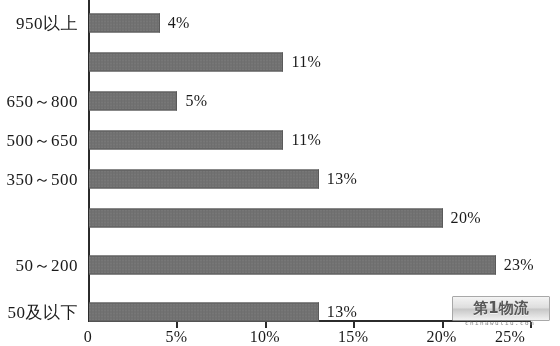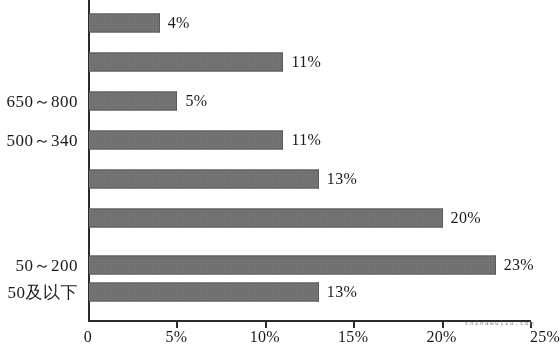--- a/index.html
+++ b/index.html
@@ -140,68 +140,73 @@
 </head>
 <body>
 
 <div id="chart-root">
 
   <div class="y-axis-line"></div>
   <div class="x-axis-line"></div>
 
   <div id="rows">
       <div class="row" style="top: 3px;">
+        <div class="cat-label">950以上</div>
         <div class="bar" style="width: 70.72px; background-color: rgb(110, 110, 110); border-color: rgb(90, 90, 90);"></div>
         <div class="bar-value" style="left: 167.72px;">4%</div>
       </div>
       <div class="row" style="top: 42px;">
         <div class="bar" style="width: 194.48px; background-color: rgb(110, 110, 110); border-color: rgb(90, 90, 90);"></div>
         <div class="bar-value" style="left: 291.48px;">11%</div>
       </div>
       <div class="row" style="top: 81px;">
         <div class="cat-label">650～800</div>
         <div class="bar" style="width: 88.4px; background-color: rgb(110, 110, 110); border-color: rgb(90, 90, 90);"></div>
         <div class="bar-value" style="left: 185.4px;">5%</div>
       </div>
       <div class="row" style="top: 120px;">
-        <div class="cat-label">500～340</div>
+        <div class="cat-label">500～650</div>
         <div class="bar" style="width: 194.48px; background-color: rgb(110, 110, 110); border-color: rgb(90, 90, 90);"></div>
         <div class="bar-value" style="left: 291.48px;">11%</div>
       </div>
       <div class="row" style="top: 159px;">
+        <div class="cat-label">350～500</div>
         <div class="bar" style="width: 229.84px; background-color: rgb(110, 110, 110); border-color: rgb(90, 90, 90);"></div>
         <div class="bar-value" style="left: 326.84px;">13%</div>
       </div>
       <div class="row" style="top: 198px;">
         <div class="bar" style="width: 353.6px; background-color: rgb(110, 110, 110); border-color: rgb(90, 90, 90);"></div>
         <div class="bar-value" style="left: 450.6px;">20%</div>
       </div>
       <div class="row" style="top: 245px;">
         <div class="cat-label">50～200</div>
         <div class="bar" style="width: 406.64px; background-color: rgb(110, 110, 110); border-color: rgb(90, 90, 90);"></div>
         <div class="bar-value" style="left: 503.64px;">23%</div>
       </div>
-      <div class="row" style="top: 272px;">
+      <div class="row" style="top: 292px;">
         <div class="cat-label">50及以下</div>
         <div class="bar" style="width: 229.84px; background-color: rgb(110, 110, 110); border-color: rgb(90, 90, 90);"></div>
         <div class="bar-value" style="left: 326.84px;">13%</div>
       </div>
     </div>
 
   <div id="xticks">
       <div class="xtick-label" style="left: 88px;">0</div>
       <div class="xtick" style="left: 176.4px;"></div>
       <div class="xtick-label" style="left: 176.4px;">5%</div>
       <div class="xtick" style="left: 264.8px;"></div>
       <div class="xtick-label" style="left: 264.8px;">10%</div>
       <div class="xtick" style="left: 353.2px;"></div>
       <div class="xtick-label" style="left: 353.2px; text-align: center;">15%</div>
       <div class="xtick" style="left: 441.6px;"></div>
       <div class="xtick-label" style="left: 441.6px;">20%</div>
       <div class="xtick" style="left: 530px;"></div>
-      <div class="xtick-label" style="left: 510px; margin-left: 35px;">25%</div>
+      <div class="xtick-label" style="left: 510px;">25%</div>
     </div>
 
   <div class="watermark">
+    <div class="wm-box">
+      <span class="wm-text">第1物流</span>
+    </div>
     <div class="wm-sub">chinawuliu.com</div>
   </div>
 
 </div>
 
 </body></html>

